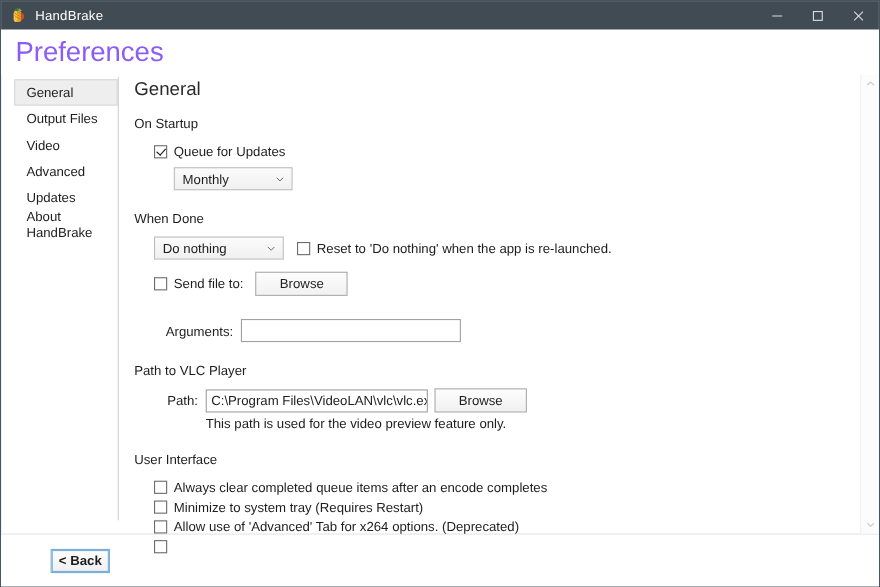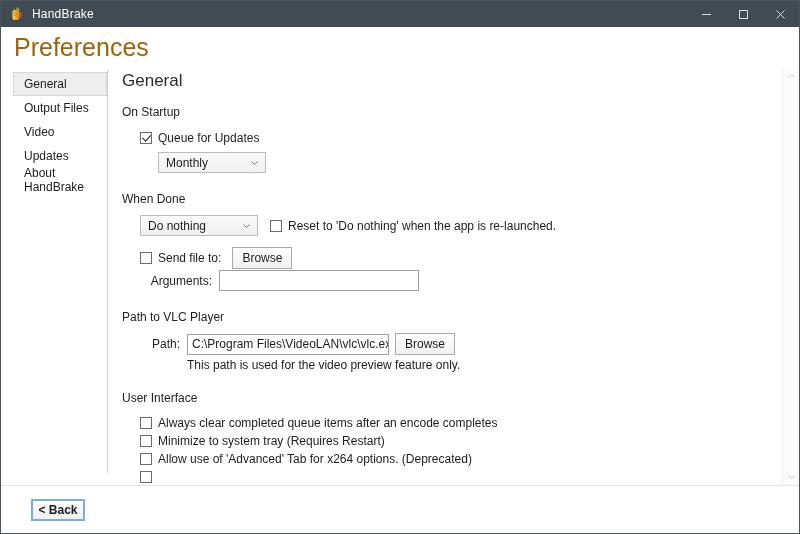--- a/index.html
+++ b/index.html
@@ -69,21 +69,21 @@
     flex: 0 0 auto;
     height: 41px;
     padding-left: 13px;
     display: flex;
     align-items: center;
     background: #ffffff;
   }
   .page-title {
     font-size: 25px;
     font-weight: 300;
-    color: #a16207;
+    color: #8b5cf6;
     line-height: 1;
   }
 
   
   .body-area {
     flex: 1 1 auto;
     display: flex;
     position: relative;
     min-height: 0;
   }
@@ -211,21 +211,21 @@
     height: 22px;
     min-width: 48px;
     background: linear-gradient(#fdfdfd, #f1f1f1);
     border: 1px solid #a9a9a9;
     box-sizing: border-box;
     font-size: 12px;
     color: #1d1d1d;
     display: inline-flex;
     align-items: center;
     justify-content: center;
-    padding: 0 9px;
+    padding: 0 21px;
     flex: 0 0 auto;
   }
 
   .txtinput {
     height: 21px;
     background: #ffffff;
     border: 1px solid #a0a0a0;
     box-sizing: border-box;
     font-size: 12px;
     color: #1d1d1d;
@@ -271,21 +271,21 @@
     flex: 0 0 auto;
   }
   .sb-track { flex: 1 1 auto; width: 16px; }
 
   
   .footer {
     flex: 0 0 auto;
     height: 47px;
     display: flex;
     align-items: center;
-    padding-left: 30px;
+    padding-left: 45px;
     background: #ffffff;
     border-top: 1px solid #e4e4e4;
   }
   .back-btn {
     width: 54px;
     height: 22px;
     background: linear-gradient(#fdfdfd, #f0f0f0);
     border: 1px solid #7aafdc;
     outline: 1px solid #7aafdc;
     outline-offset: -2px;
@@ -345,20 +345,23 @@
       <div class="nav-item selected">
         <span>General</span>
       </div>
       <div class="nav-item">
         <span>Output Files</span>
       </div>
       <div class="nav-item">
         <span>Video</span>
       </div>
       <div class="nav-item">
+        <span>Advanced</span>
+      </div>
+      <div class="nav-item">
         <span>Updates</span>
       </div>
       <div class="nav-item">
         <span>About HandBrake</span>
       </div>
     </div>
 
     <div class="v-divider"></div>
 
     <div class="content">
@@ -400,21 +403,21 @@
           </div>
 
           <div class="row" style="margin-top:11px;">
             <div class="cb-row">
               <span class="cbox"></span>
               <span class="cb-label">Send file to:</span>
             </div>
             <div class="btn" style="margin-left:11px;">Browse</div>
           </div>
 
-          <div class="row" style="margin-top:1px;">
+          <div class="row" style="margin-top:21px;">
             <div class="field-label" style="width:72px; text-align:right; padding-right:7px;">Arguments:</div>
             <div class="txtinput" style="width:200px;" title=""></div>
           </div>
         </div>
       </div>
 
       <div class="group">
         <div class="group-label">Path to VLC Player</div>
         <div class="indent">
           <div class="row">

